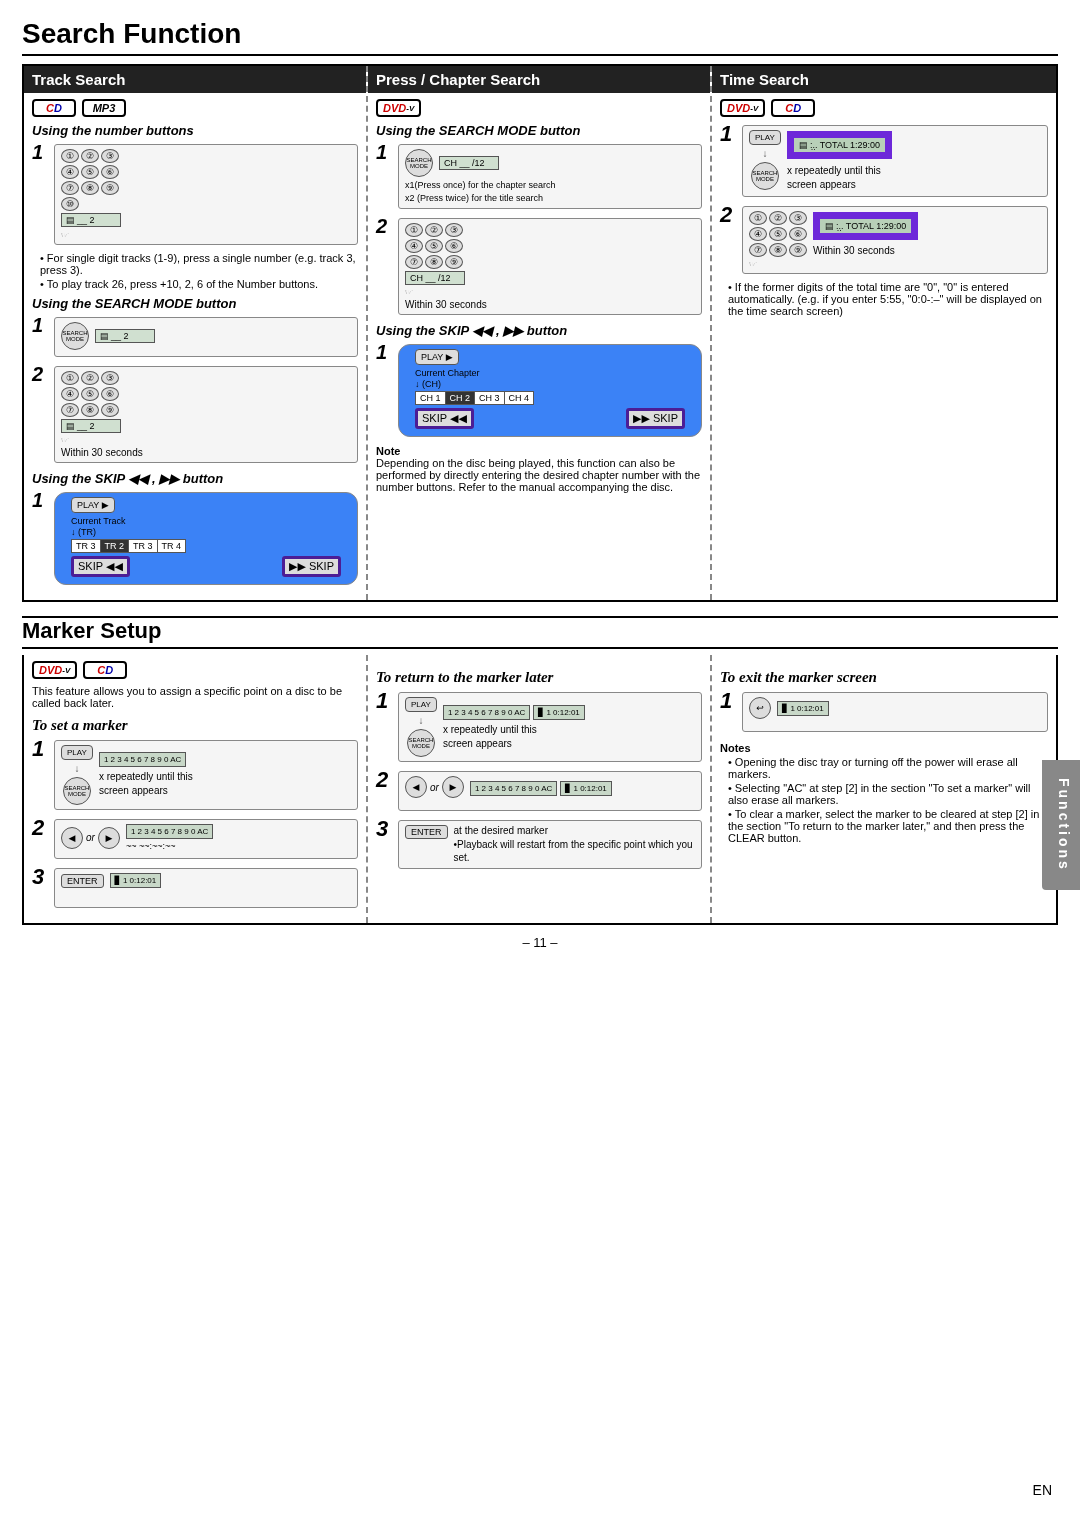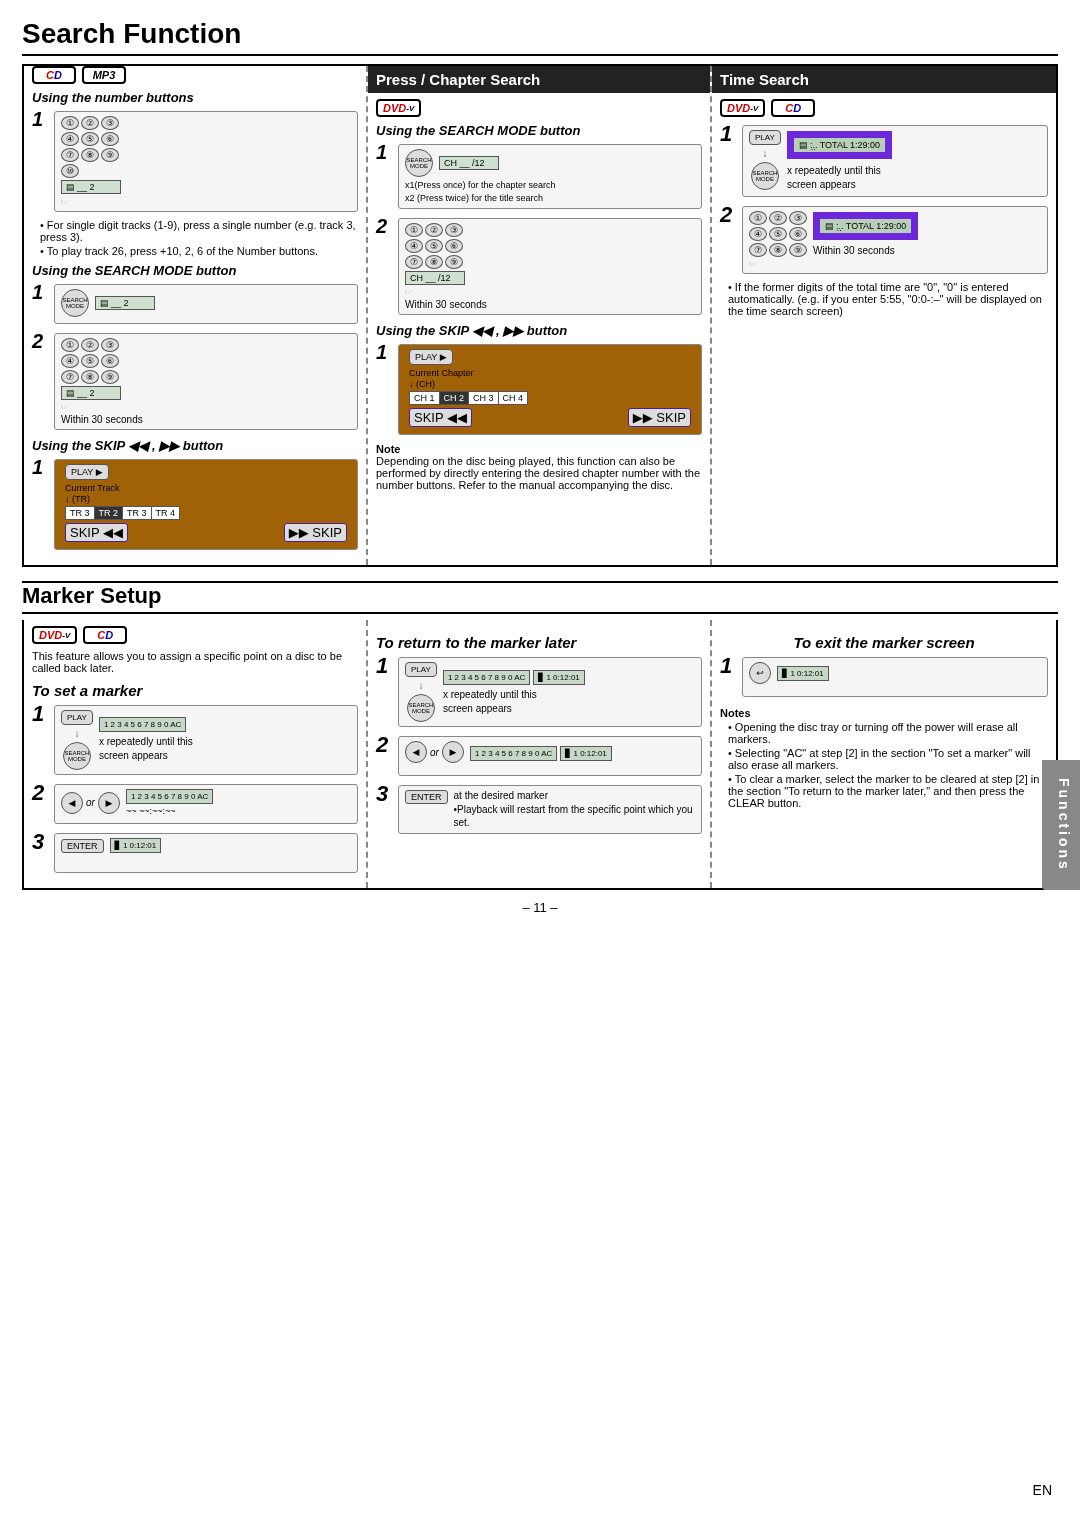--- a/index.html
+++ b/index.html
@@ -135,24 +135,24 @@
       min-width: 60px;
     }
     .note-text {
       font-size: 11px;
       margin: 4px 0;
     }
     .bold-note { font-weight: bold; font-size: 11px; }
     .bullet-note { font-size: 11px; margin: 2px 0 2px 8px; }
     .bullet-note::before { content: "•"; margin-right: 3px; }
     .skip-diagram {
-      background: #a16207;
+      background: #3b82f6;
       border: 1.5px solid #888;
-      border-radius: 3px;
-      padding: 4px 10px;
+      border-radius: 12px;
+      padding: 4px 16px;
       font-size: 10px;
       margin: 2px 0;
     }
     .tr-bar {
       display: flex;
       gap: 0;
       border: 1px solid #555;
       background: #fff;
       width: fit-content;
       margin: 2px 0;
@@ -177,20 +177,21 @@
       border-right: 2px dashed #888;
       padding: 0 0 8px 0;
     }
     .marker-col:last-child { border-right: none; }
     .marker-col-body { padding: 0 8px; }
     .marker-sub-title {
       font-size: 15px;
       font-weight: bold;
       font-style: italic;
       margin: 8px 0 4px 0;
+      font-family: Liberation Serif, serif;
     }
     
     .side-tab {
       position: absolute;
       right: 0;
       top: 760px;
       width: 38px;
       background: #888;
       color: #fff;
       font-size: 14px;
@@ -227,24 +228,24 @@
       text-align: center;
     }
     .skip-buttons-row {
       display: flex;
       align-items: center;
       gap: 3px;
       font-size: 10px;
       margin: 3px 0;
     }
     .skip-btn-box {
-      border: 1px solid #4c1d95;
+      border: 3px solid #4c1d95;
       border-radius: 3px;
       padding: 1px 4px;
-      font-size: 13px;
+      font-size: 11px;
       background: #ddd;
     }
     .return-btn {
       border: 1px solid #555;
       border-radius: 50%;
       width: 22px;
       height: 22px;
       display: inline-flex;
       align-items: center;
       justify-content: center;
@@ -294,20 +295,21 @@
 </head>
 <body>
 
 <div class="page-container">
 
   <div class="page-title">Search Function</div>
 
   <div class="main-grid">
 
     <div class="col">
+      <div class="col-header">Track Search</div>
       <div class="col-body">
 
         <div class="icon-row">
           <div class="disc-icon">
             <span class="disc-logo">C</span>
               <span style="font-style:italic;font-weight:bold;color:#00a">D</span>
           </div>
           <div class="disc-icon">
             <span style="font-style:italic;font-weight:bold;">MP3</span>
           </div>
@@ -690,21 +692,21 @@
                 </div>
               </div>
             </div>
           </div>
         </div>
       </div>
     </div>
 
     <div class="marker-col">
       <div class="marker-col-body">
-        <div class="marker-sub-title" style="padding-top:6px;text-align:center;">
+        <div class="marker-sub-title" style="padding-top:6px;">
           <span>To exit the marker screen</span>
         </div>
 
         <div class="step-block">
           <div class="step-num" style="font-size:22px;">1</div>
           <div class="step-img">
             <div class="mock-device">
               <div style="display:flex;gap:6px;align-items:center;">
                 <div class="return-btn">↩</div>
                 <div>

